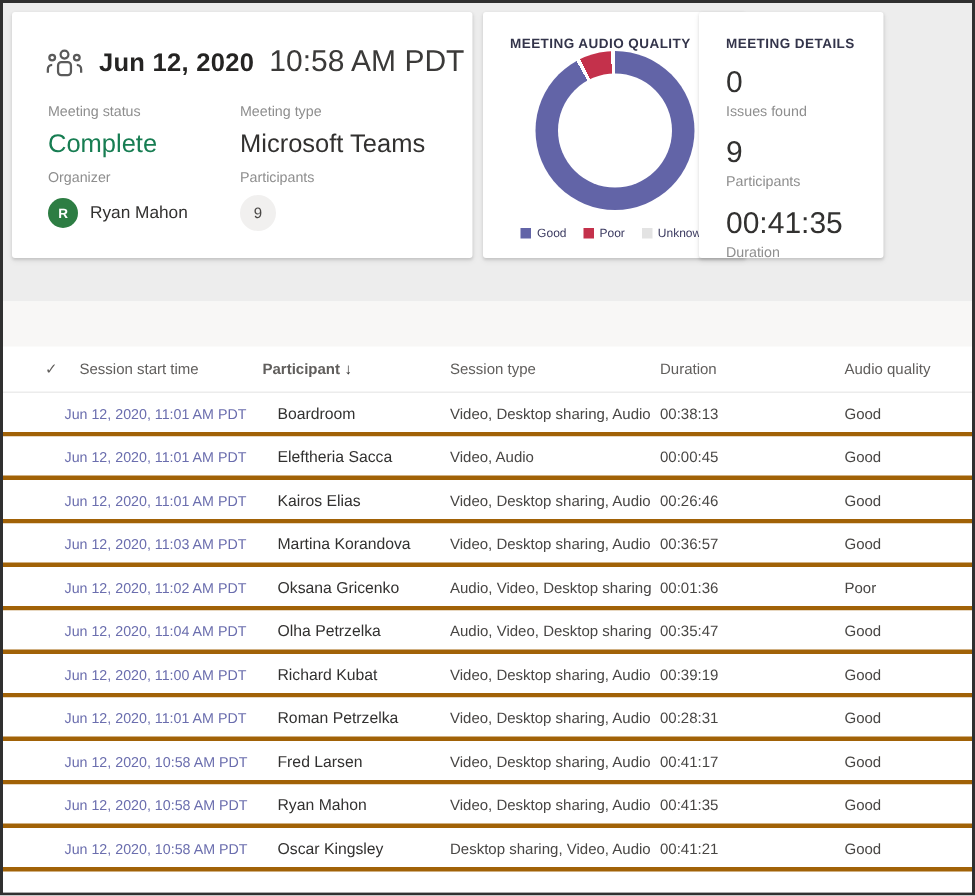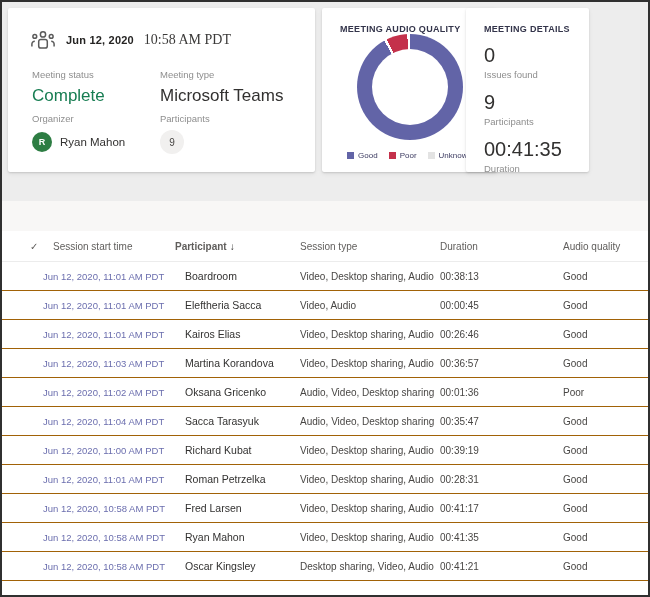--- a/index.html
+++ b/index.html
@@ -15,22 +15,22 @@
   .card {
     position:absolute; top:6px; height:164px; background:#fff;
     box-shadow:0 1px 2px rgba(0,0,0,.13), 0 2px 5px rgba(0,0,0,.06);
     border-radius:2px;
   }
   .card-summary { left:6px;  width:307px; }
   .card-audio   { left:320px; width:175px; }
   .card-details { left:464px; width:123px; }
 
   .summary-header { position:absolute; left:22px; top:22px; display:flex; align-items:center; gap:10px; }
-  .summary-header .date { font-size:11px; font-weight:bold; color:#252423; letter-spacing:.2px; }
-  .summary-header .time { font-size:14px; font-weight:400; color:#3b3a39;font-family:Liberation Serif, serif; }
+  .summary-header .date { font-size:17px; font-weight:bold; color:#252423; letter-spacing:.2px; }
+  .summary-header .time { font-size:20px; font-weight:400; color:#3b3a39; }
   .people-icon svg { display:block; }
 
   .field { position:absolute; }
   .f-status { left:24px;  top:61px; }
   .f-type   { left:152px; top:61px; }
   .f-org    { left:24px;  top:105px; }
   .f-part   { left:152px; top:105px; }
   .flabel { font-size:9.5px; color:#8e8e8e; }
   .fvalue { margin-top:6px; font-size:17px; color:#323130; }
   .fvalue.status-complete { color:#177d52; }
@@ -84,21 +84,21 @@
     position:absolute; top:0; line-height:31px; font-size:10px; color:#605e5c; cursor:default;
   }
   .check-col { left:28px; font-size:11px; color:#8a8886; }
   .col-start { left:51px; }
   .col-participant { left:173px; color:#323130; font-weight:bold; }
   .col-participant .sort-arrow { font-weight:400; margin-left:3px; color:#323130; }
   .col-type { left:298px; }
   .col-duration { left:438px; }
   .col-quality { left:561px; }
 
-  .trow { position:relative; height:29px; border-bottom:1px solid #a16207; background:#fff; }
+  .trow { position:relative; height:29px; border-bottom:3px solid #a16207; background:#fff; }
   .trow .cell { position:absolute; top:0; line-height:29px; white-space:nowrap; }
   .cell-start { left:41px; font-size:9.5px; color:#6b6eae; cursor:pointer; }
   .cell-participant { left:183px; font-size:10.5px; color:#323130; }
   .cell-type { left:298px; font-size:10px; color:#484644; }
   .cell-duration { left:438px; font-size:10px; color:#484644; }
   .cell-quality { left:561px; font-size:10px; color:#484644; }
 </style>
 </head>
 <body>
 
@@ -225,21 +225,21 @@
   <div class="trow">
     <span class="cell cell-start">Jun 12, 2020, 11:02 AM PDT</span>
     <span class="cell cell-participant">Oksana Gricenko</span>
     <span class="cell cell-type">Audio, Video, Desktop sharing</span>
     <span class="cell cell-duration">00:01:36</span>
     <span class="cell cell-quality">Poor</span>
   </div>
 
   <div class="trow">
     <span class="cell cell-start">Jun 12, 2020, 11:04 AM PDT</span>
-    <span class="cell cell-participant">Sacca Tarasyuk</span>
+    <span class="cell cell-participant">Olha Petrzelka</span>
     <span class="cell cell-type">Audio, Video, Desktop sharing</span>
     <span class="cell cell-duration">00:35:47</span>
     <span class="cell cell-quality">Good</span>
   </div>
 
   <div class="trow">
     <span class="cell cell-start">Jun 12, 2020, 11:00 AM PDT</span>
     <span class="cell cell-participant">Richard Kubat</span>
     <span class="cell cell-type">Video, Desktop sharing, Audio</span>
     <span class="cell cell-duration">00:39:19</span>

